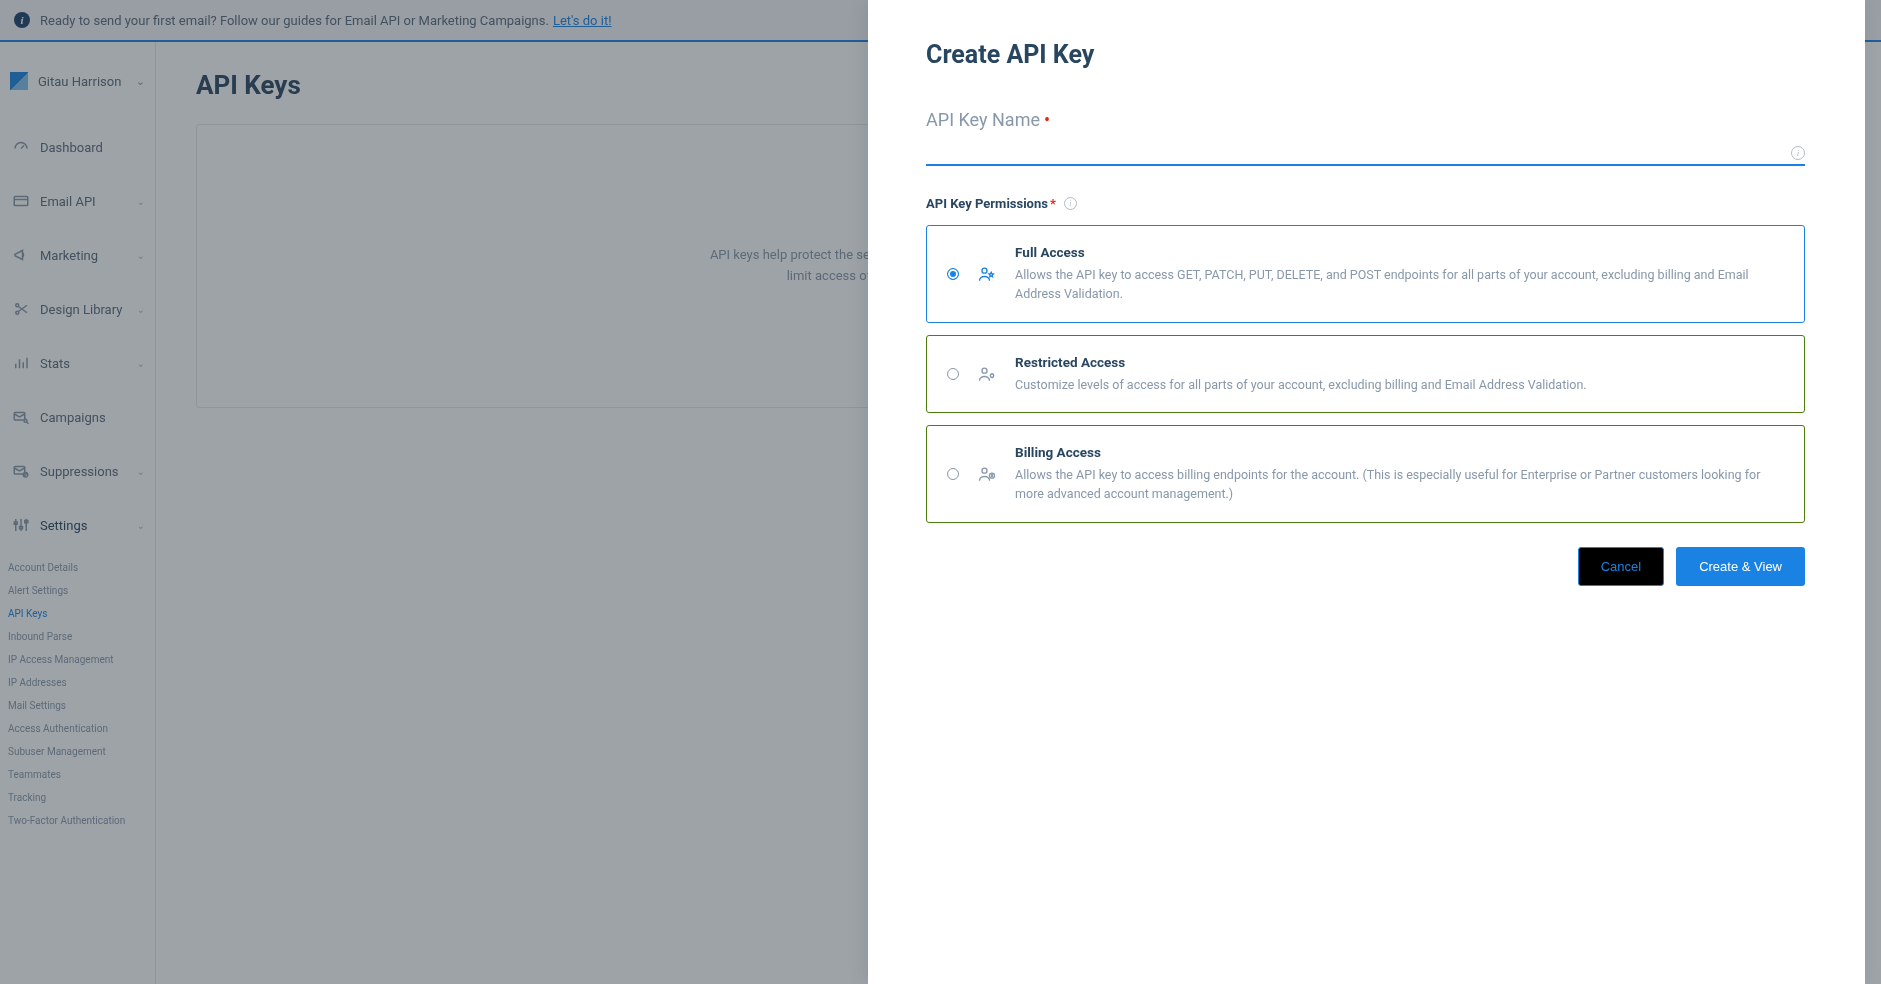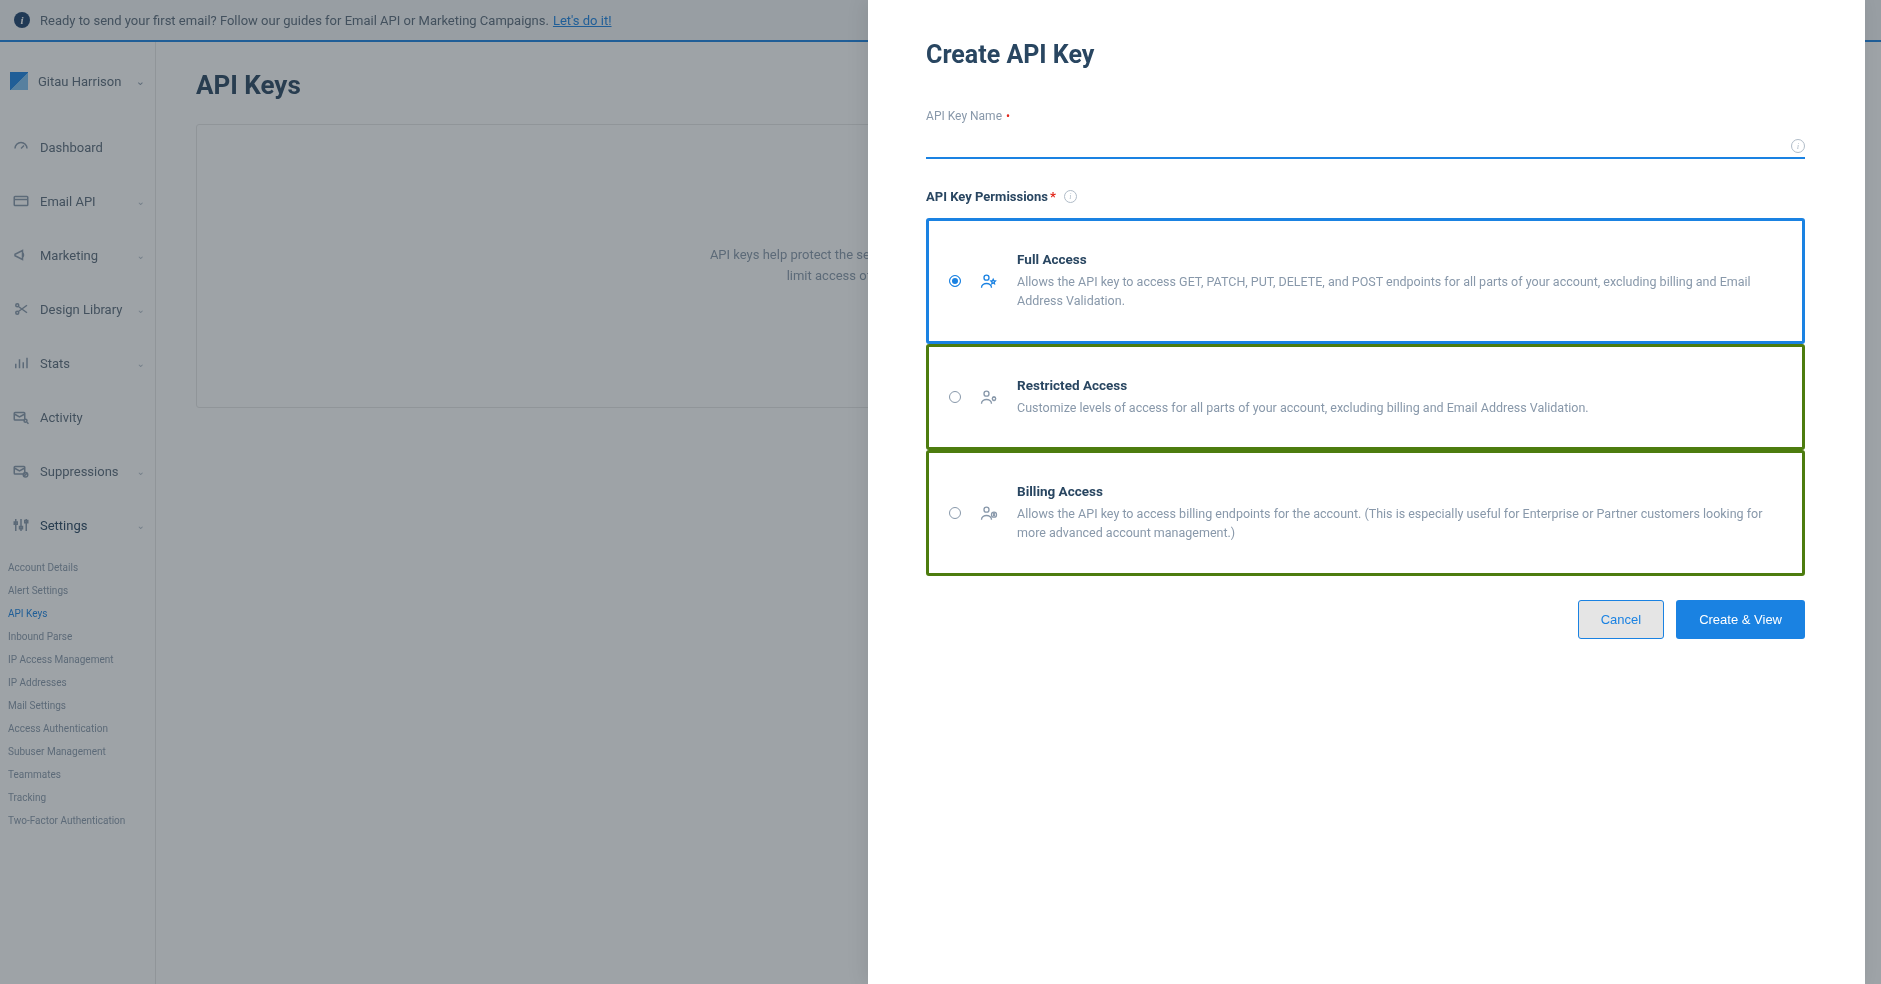--- a/index.html
+++ b/index.html
@@ -134,21 +134,21 @@
     overflow-y: auto;
     box-shadow: -4px 0 18px rgba(0,0,0,0.08);
   }
   .drawer h2 {
     color: #294661;
     font-size: 25px;
     font-weight: 700;
     margin-bottom: 40px;
   }
   .field-label {
-    font-size: 12px;
+    font-size: 18px;
     color: #8898aa;
     margin-bottom: 6px;
     display: flex;
     align-items: center;
   }
   .field-label .req { color: #e2261a; margin-left: 4px; }
   .field-row { position: relative; margin-bottom: 30px; }
   .text-input {
     width: 100%;
     border: none;
@@ -189,23 +189,24 @@
     font-size: 8px;
     display: inline-flex;
     align-items: center; justify-content: center;
     margin-left: 8px;
     font-style: italic;
     font-family: Georgia, serif;
     font-weight: normal;
   }
 
   .perm-option {
-    border: 3px solid #4d7c0f;
+    border: 1px solid #4d7c0f;
     border-radius: 3px;
-    padding: 30px 20px;
+    padding: 18px 20px;
+    margin-bottom: 12px;
     display: flex;
     align-items: center;
     cursor: pointer;
   }
   .perm-option.selected { border-color: #1a82e2; }
   .perm-radio {
     width: 12px; height: 12px;
     border: 1px solid #8898aa;
     border-radius: 50%;
     margin-right: 18px;
@@ -244,21 +245,21 @@
     margin-top: 24px;
   }
   .btn {
     padding: 11px 22px;
     font-size: 13px;
     border-radius: 3px;
     cursor: pointer;
     border: 1px solid transparent;
   }
   .btn-secondary {
-    background: #e5e5e5;
+    background: #000000;
     color: #1a82e2;
     border-color: #1a82e2;
     margin-left: 12px;
   }
   .btn-primary {
     background: #1a82e2;
     color: #fff;
   }
 
   
@@ -338,21 +339,21 @@
 
     <div class="nav-item">
       <span class="nav-icon">
         <svg viewBox="0 0 24 24" fill="none" stroke="currentColor" stroke-width="2">
             <rect x="3" y="6" width="14" height="10" rx="1"></rect>
             <path d="M3 8l7 4 7-4"></path>
             <circle cx="18" cy="17" r="2"></circle>
             <path d="M20 19l2 2"></path>
           </svg>
       </span>
-      <span>Activity</span>
+      <span>Campaigns</span>
     </div>
 
     <div class="nav-item">
       <span class="nav-icon">
         <svg viewBox="0 0 24 24" fill="none" stroke="currentColor" stroke-width="2">
             <rect x="3" y="6" width="14" height="10" rx="1"></rect>
             <path d="M3 8l7 4 7-4"></path>
             <circle cx="18" cy="17" r="3"></circle>
             <path d="M16 19l4-4"></path>
           </svg>

